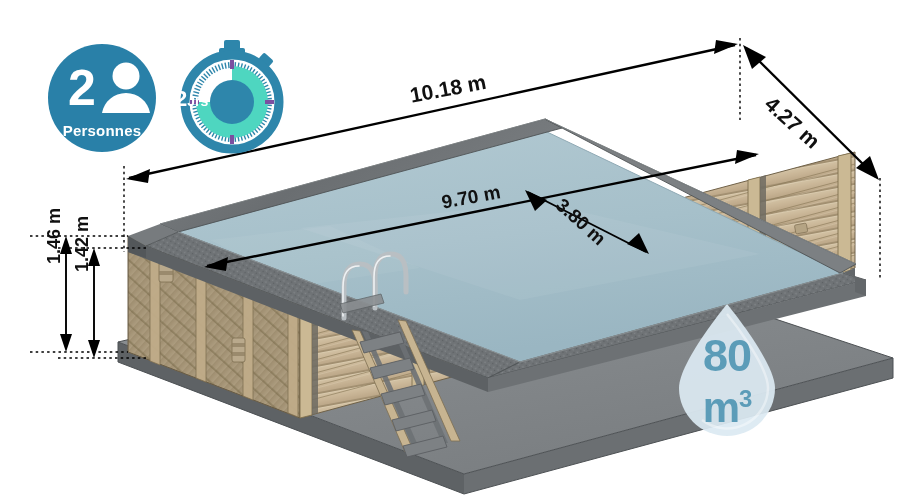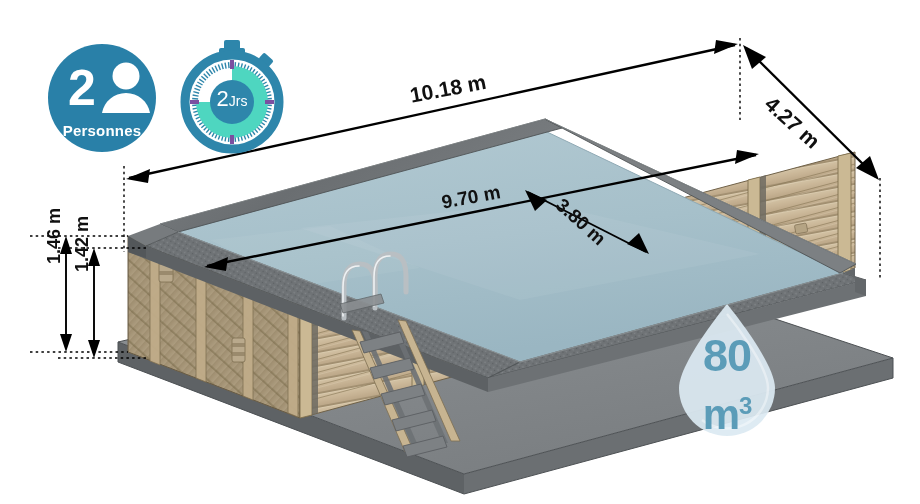--- a/index.html
+++ b/index.html
@@ -28,21 +28,21 @@
   .drop-badge{
     position:absolute;left:672px;top:300px;width:110px;height:138px;
   }
   .drop-num{
     position:absolute;left:0;top:34px;width:110px;text-align:center;
     color:#5b9cb8;font-size:45px;font-weight:bold;line-height:44px;
     letter-spacing:-1px;
   }
   .drop-unit{
     position:absolute;left:0;top:76px;width:110px;text-align:center;
-    color:#5b9cb8;font-size:42px;font-weight:bold;line-height:60px;
+    color:#5b9cb8;font-size:42px;font-weight:bold;line-height:46px;
     letter-spacing:-1px;
   }
   .drop-unit sup{font-size:24px;vertical-align:super;}
 
   
   .dim-label{
     position:absolute;color:#101010;font-weight:bold;white-space:nowrap;
     font-family:"Liberation Sans",sans-serif;
   }
   #lbl-length{left:408px;top:84px;font-size:21px;transform:rotate(-10.5deg);transform-origin:left top;}
@@ -410,22 +410,22 @@
 
       <path d="M57,62 L57,26 A36,36 0 1,1 21,62 Z" fill="#4ed6c0"></path>
 
       <rect x="55" y="20" width="4" height="9" fill="#7b4fa0"></rect>
       <rect x="90" y="60" width="9" height="4" fill="#7b4fa0"></rect>
       <rect x="55" y="95" width="4" height="9" fill="#7b4fa0"></rect>
       <rect x="15" y="60" width="9" height="4" fill="#7b4fa0"></rect>
 
       <circle cx="57" cy="62" r="22" fill="#2e86ab"></circle>
     </svg>
-    <div style="position:absolute;left:0;top:48px;width:114px;text-align:center;color:#ffffff;
-                font-size:22px;font-weight:normal;line-height:22px;">
+    <div style="position:absolute;left:0;top:48px;width:114px;text-align:left;color:#ffffff;
+                font-size:22px;font-weight:bold;line-height:22px;">
       <span>2</span><span style="font-size:14px;">Jrs</span>
     </div>
   </div>
 
   <div class="drop-badge">
     <svg width="110" height="138" viewBox="0 0 110 138" style="position:absolute;left:0;top:0;">
       <path d="M55,4 C55,4 103,62 103,88 A48,48 0 0,1 7,88 C7,62 55,4 55,4 Z" fill="#dbeaf2" opacity="0.93"></path>
       <path d="M55,14 C55,14 96,64 96,88 A41,41 0 0,1 30,120" fill="none" stroke="#ffffff" stroke-width="2.5" opacity="0.4"></path>
     </svg>
     <div class="drop-num">80</div>

